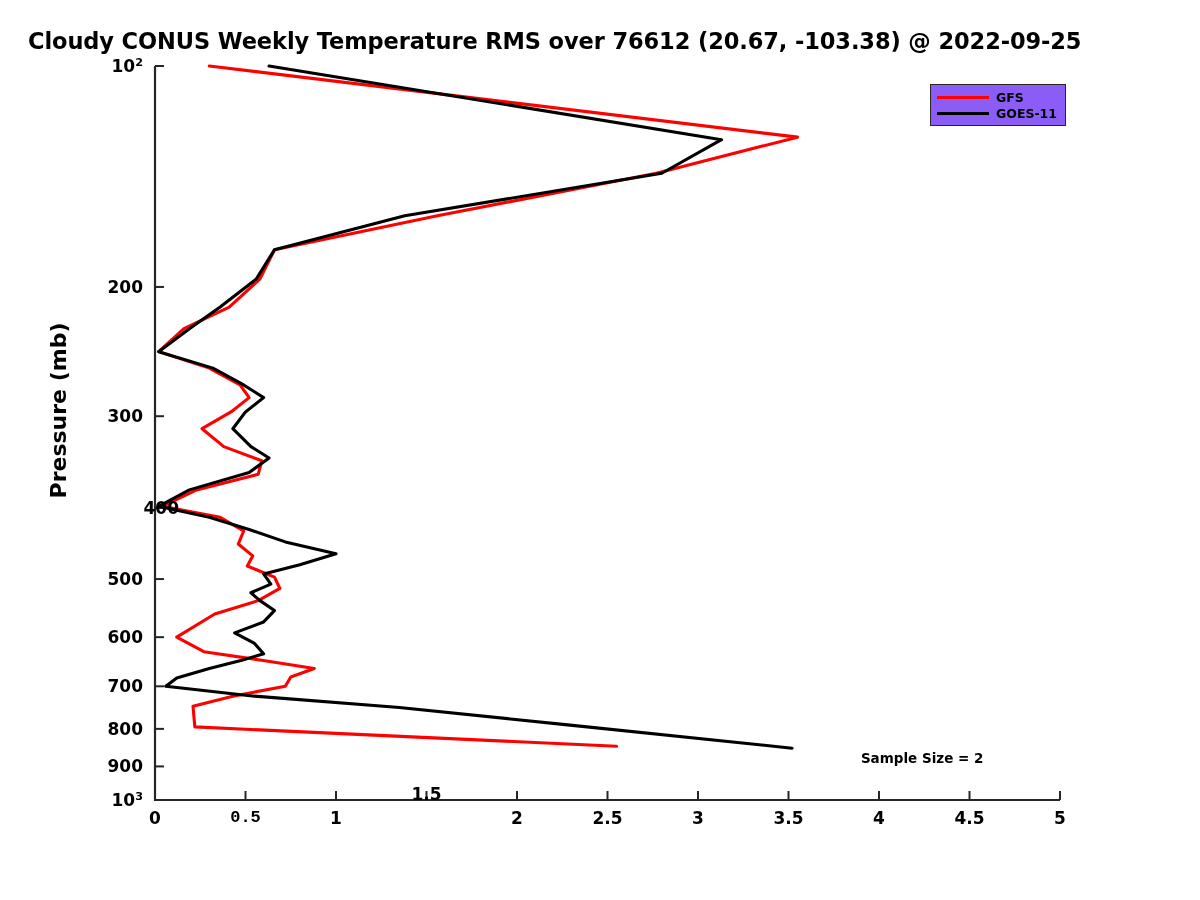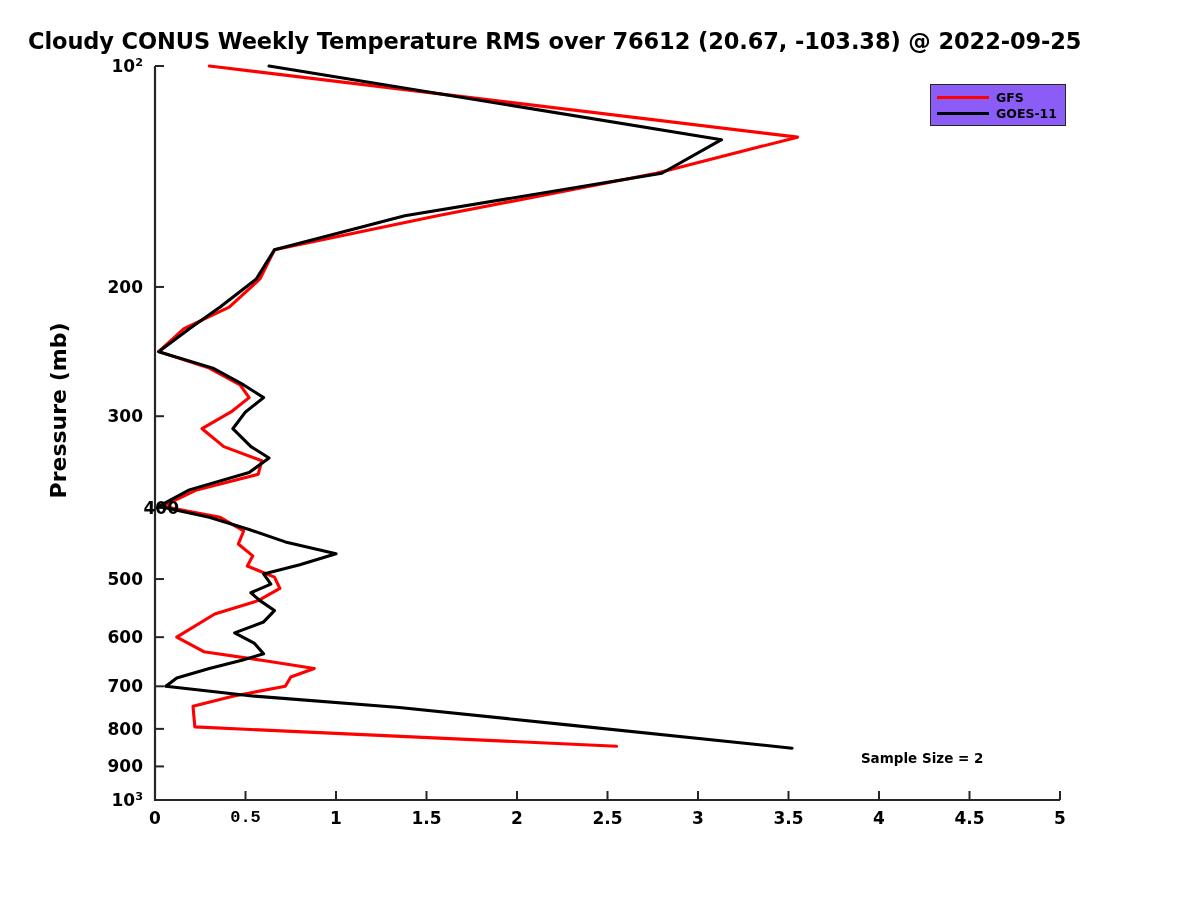--- a/index.html
+++ b/index.html
@@ -134,21 +134,21 @@
       <line x1="155" y1="766.4140019284644" x2="164" y2="766.4140019284644" stroke="#262626" stroke-width="2"></line>
       <line x1="155" y1="800" x2="164" y2="800" stroke="#262626" stroke-width="2"></line>
       <polyline points="209.30,66.00 797.55,137.13 656.37,173.26 437.36,215.82 274.46,249.81 259.98,278.89 229.21,307.03 183.96,328.72 158.62,351.65 209.30,368.13 240.07,384.97 249.12,397.61 231.02,411.93 202.06,428.71 223.78,446.59 261.79,460.76 258.17,474.33 196.63,489.88 162.24,506.31 220.16,517.33 243.69,530.97 238.26,544.04 252.74,555.91 247.31,566.03 274.46,577.13 279.89,588.47 258.17,600.61 214.73,614.03 176.72,637.16 203.87,651.70 261.79,660.22 314.28,668.51 290.75,677.06 285.32,686.30 232.83,696.17 193.01,706.16 194.82,726.87 616.55,746.31" fill="none" stroke="#ff0000" stroke-width="3.1" stroke-linejoin="round" stroke-linecap="round"></polyline>
       <polyline points="269.03,66.00 721.53,139.67 661.80,173.26 404.78,215.82 274.46,249.81 256.36,278.89 220.16,307.03 189.39,328.72 158.62,351.65 212.92,368.13 243.69,384.97 263.60,397.61 245.50,411.93 232.83,428.71 250.93,446.59 269.03,457.98 249.12,472.55 189.39,489.88 158.62,506.31 209.30,517.33 249.12,529.48 285.32,541.90 336.00,553.85 299.80,564.70 263.60,573.90 270.84,584.10 250.93,592.77 259.98,600.61 274.46,610.58 263.60,621.93 234.64,632.88 254.55,643.48 263.60,653.73 241.88,660.22 209.30,668.51 176.72,678.00 165.86,686.30 254.55,696.17 399.35,707.44 567.68,724.86 792.12,748.19" fill="none" stroke="#000000" stroke-width="3.1" stroke-linejoin="round" stroke-linecap="round"></polyline>
     </svg>
 
   <div id="tick-layer">
       <div class="tick-label x" style="left: 155px; top: 808px;">0</div>
       <div class="tick-label x" style="left: 245.5px; top: 808px; font-family: Liberation Mono, monospace;">0.5</div>
       <div class="tick-label x" style="left: 336px; top: 808px;">1</div>
-      <div class="tick-label x" style="left: 426.5px; top: 808px;">1.5</div>
+      <div class="tick-label x" style="left: 426.5px; top: 784px;">1.5</div>
       <div class="tick-label x" style="left: 517px; top: 808px;">2</div>
       <div class="tick-label x" style="left: 607.5px; top: 808px;">2.5</div>
       <div class="tick-label x" style="left: 698px; top: 808px;">3</div>
       <div class="tick-label x" style="left: 788.5px; top: 808px;">3.5</div>
       <div class="tick-label x" style="left: 879px; top: 808px;">4</div>
       <div class="tick-label x" style="left: 969.5px; top: 808px;">4.5</div>
       <div class="tick-label x" style="left: 1060px; top: 808px;">5</div>
       <div class="tick-label y" style="left: 0px; width: 143px; top: 66px;">10<sup>2</sup></div>
       <div class="tick-label y" style="left: 0px; width: 143px; top: 286.956px;">200</div>
       <div class="tick-label y" style="left: 0px; width: 143px; top: 416.207px;">300</div>

